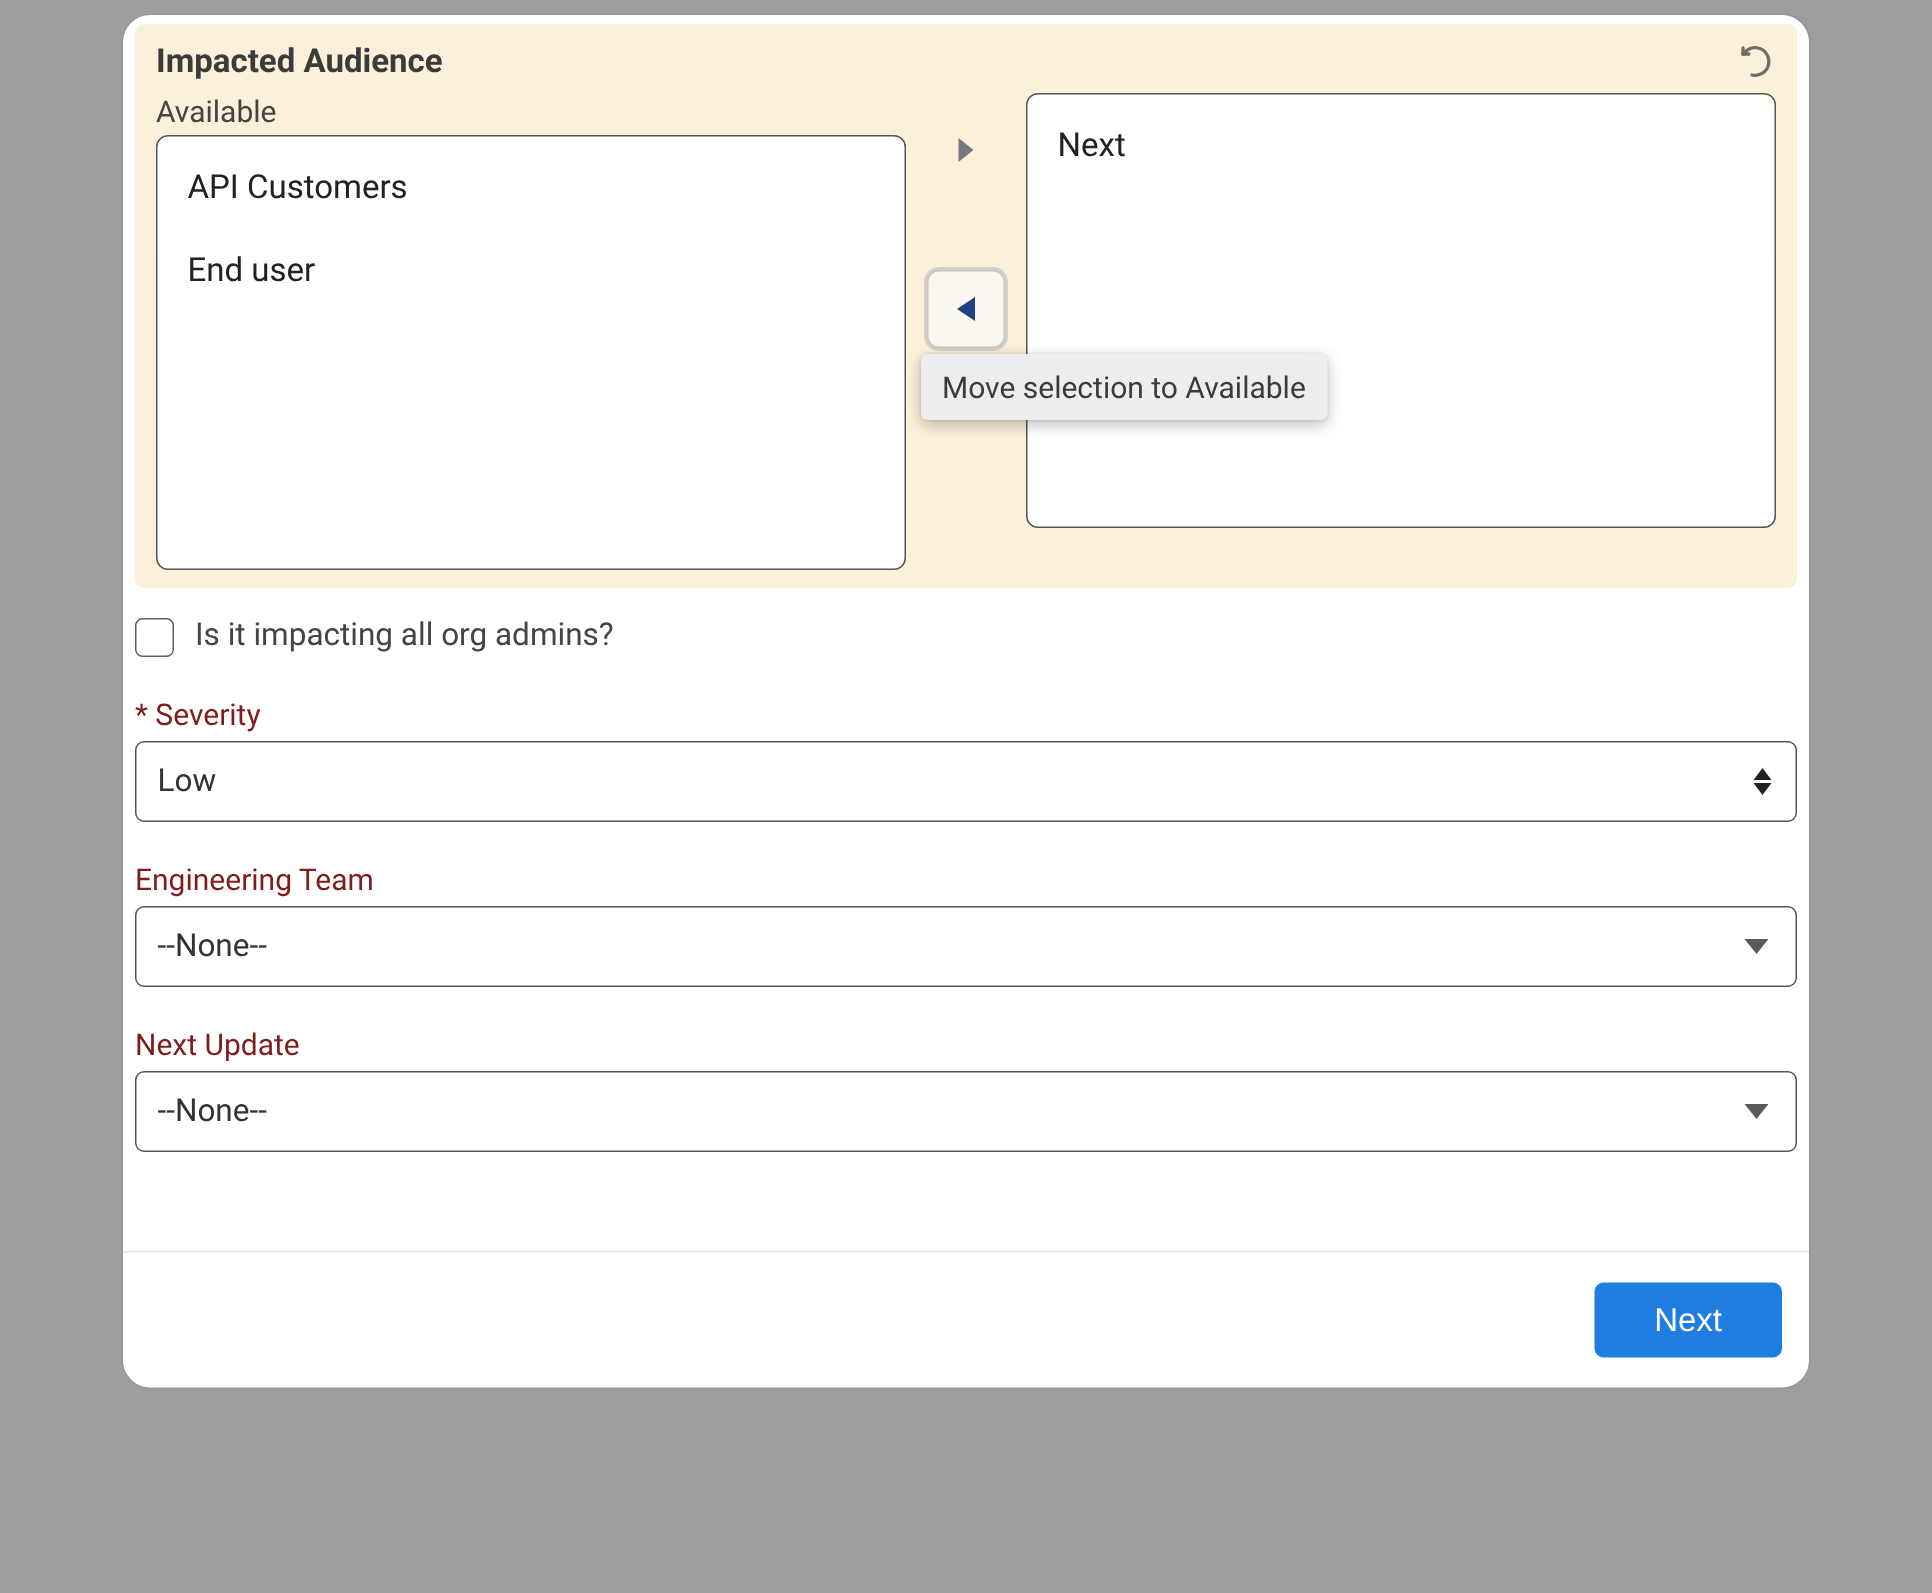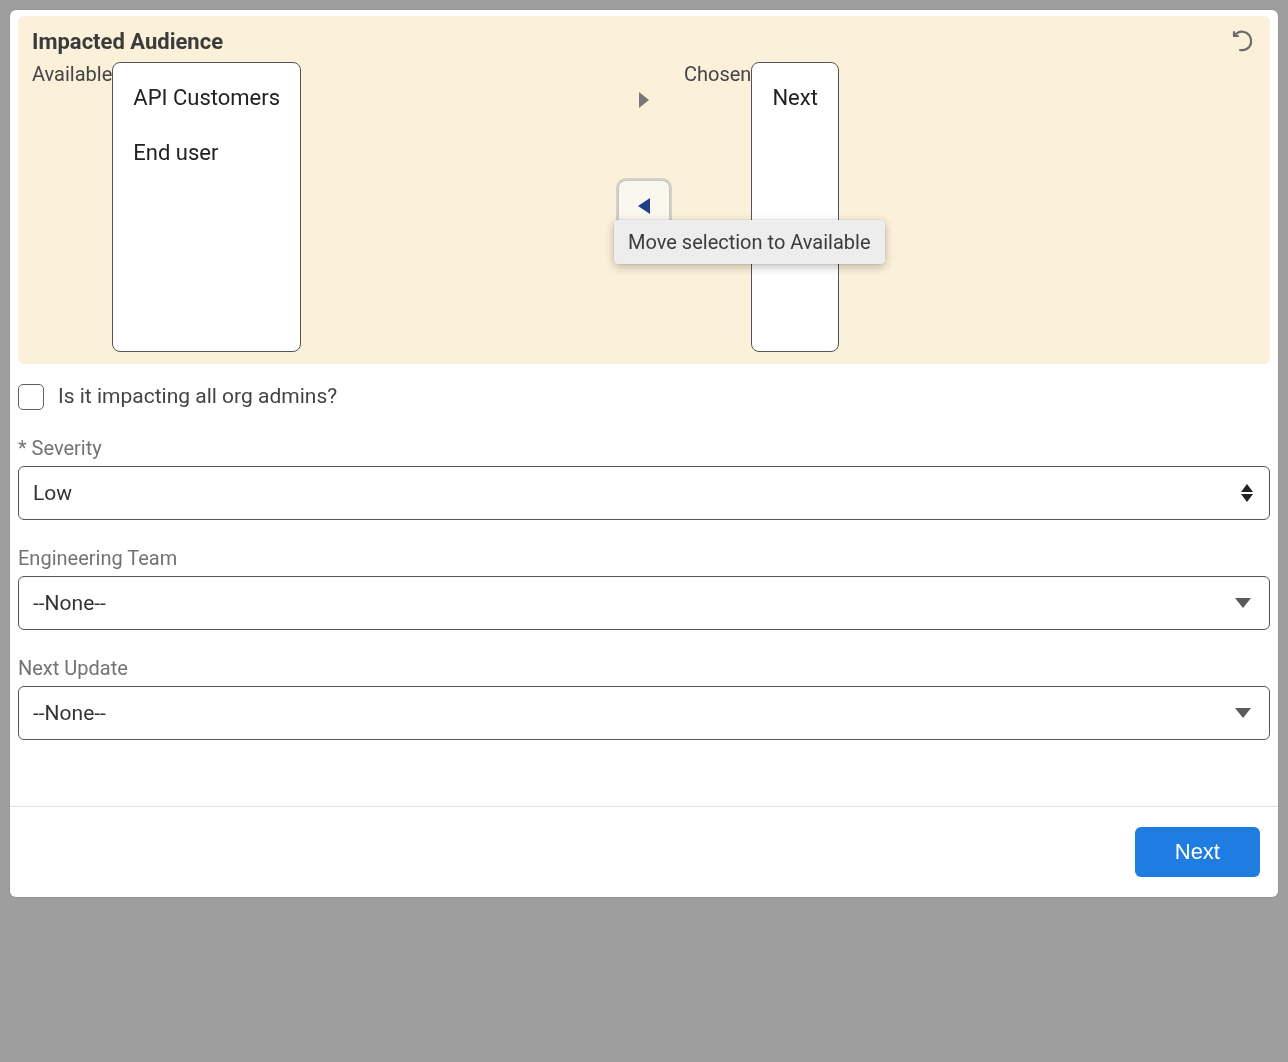--- a/index.html
+++ b/index.html
@@ -3,23 +3,23 @@
 <meta charset="utf-8">
 <style>
   html,body{margin:0;padding:0;height:100%;}
   body{
     font-family:-apple-system,BlinkMacSystemFont,"Segoe UI",Roboto,Helvetica,Arial,sans-serif;
     background:#9e9e9e;
     display:flex;align-items:flex-start;justify-content:center;
     padding:10px;box-sizing:border-box;
   }
   .window{
-    width:1268px;
-    background:#fff;
-    border-radius:6px;
+    width:1124px;
+    background:#fff;
+    border-radius:18px;
     box-shadow:0 0 0 1px rgba(0,0,0,.05);
     overflow:hidden;
     display:flex;flex-direction:column;
     position:relative;
     box-sizing:border-box;
   }
   .content{
     padding:0 0 10px;
   }
   
@@ -44,21 +44,21 @@
     cursor:pointer;
     color:#6c6c6c;
   }
   .dual-list{
     display:flex;
     gap:10px;
     margin-top:8px;
   }
   .dual-col{
     flex:1 1 0;
-    display:flex;flex-direction:row;
+    display:flex;flex-direction:column;
   }
   .dual-label{
     font-size:20px;
     color:#444;
     margin-bottom:4px;
   }
   .listbox{
     background:#fff;
     border:1.5px solid #545454;
     border-radius:8px;
@@ -91,21 +91,21 @@
     border:1px solid #c7c5bd;
     border-radius:8px;
     background:#faf7ef;
     display:flex;align-items:center;justify-content:center;
     cursor:pointer;
     box-shadow:0 0 0 2px rgba(30,68,140,.18);
   }
   .arrow-btn svg{color:#1f3f87;}
   .tooltip{
     position:absolute;
-    top:158px;
+    top:174px;
     left:0;
     white-space:nowrap;
     background:#ededed;
     color:#3b3b3b;
     font-size:20px;
     padding:10px 14px;
     border-radius:4px;
     box-shadow:0 3px 10px rgba(0,0,0,.25), 0 0 0 1px rgba(0,0,0,.04);
     z-index:3;
   }
@@ -127,21 +127,21 @@
   }
   .check-label{
     font-size:21px;
     color:#444;
   }
   .field{
     margin:0 0 26px 0;
   }
   .field-label{
     font-size:20px;
-    color:#737373;
+    color:#7f1d1d;
     margin-bottom:6px;
   }
   .select{
     position:relative;
     width:100%;
     border:1.5px solid #555;
     border-radius:6px;
     height:54px;
     display:flex;align-items:center;
     padding:0 50px 0 14px;
@@ -217,21 +217,20 @@
           </div>
           <div class="arrow-btn">
             <svg width="16" height="18" viewBox="0 0 16 18">
                 <path d="M14 1 L2 9 L14 17 Z" fill="currentColor"></path>
               </svg>
           </div>
           <div class="tooltip">Move selection to Available</div>
         </div>
 
         <div class="dual-col">
-          <div class="dual-label">Chosen</div>
           <div class="listbox">
             <div class="opt">Next</div>
           </div>
         </div>
       </div>
     </div>
 
     <div class="form-area">
 
       <div class="check-row">

